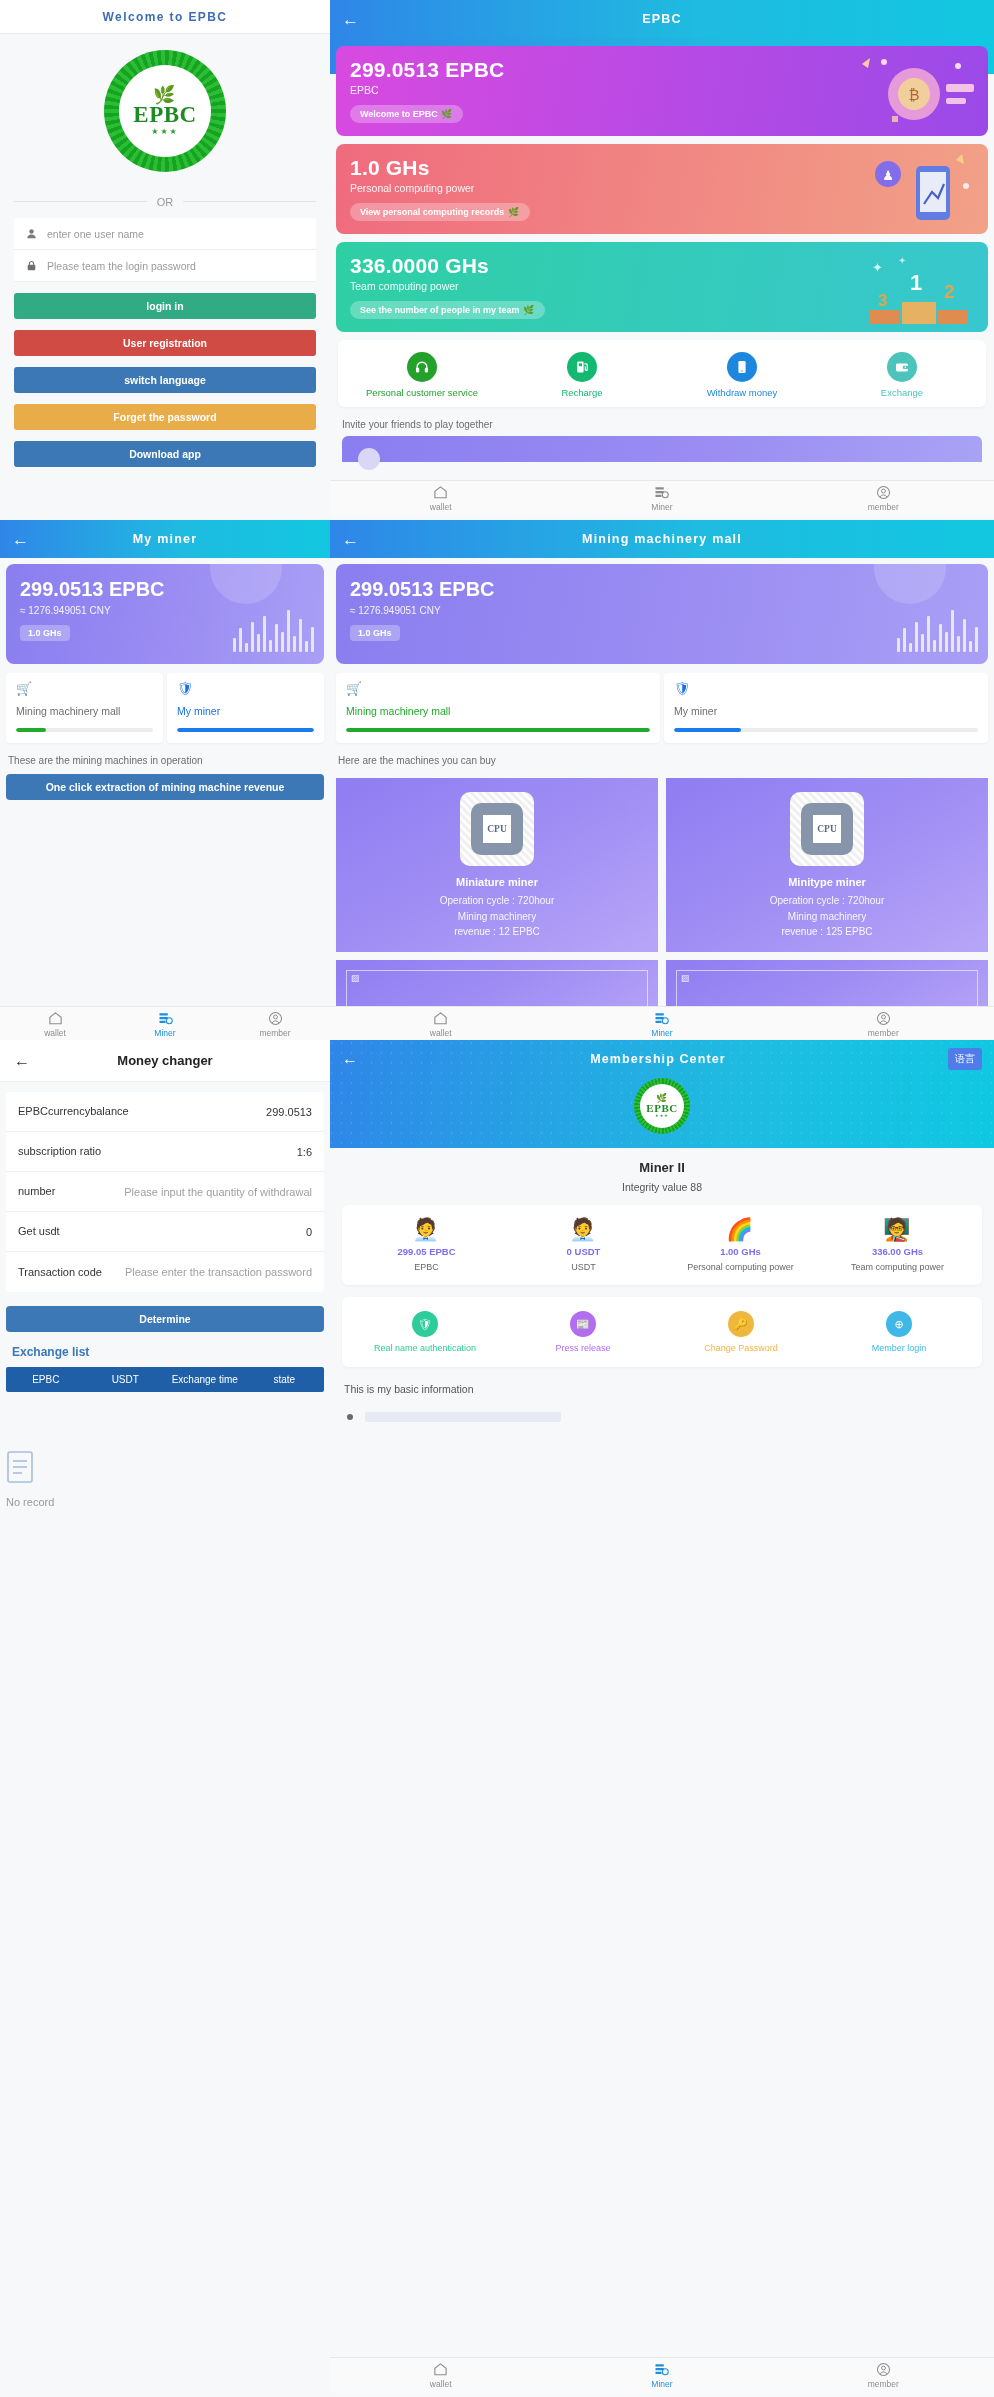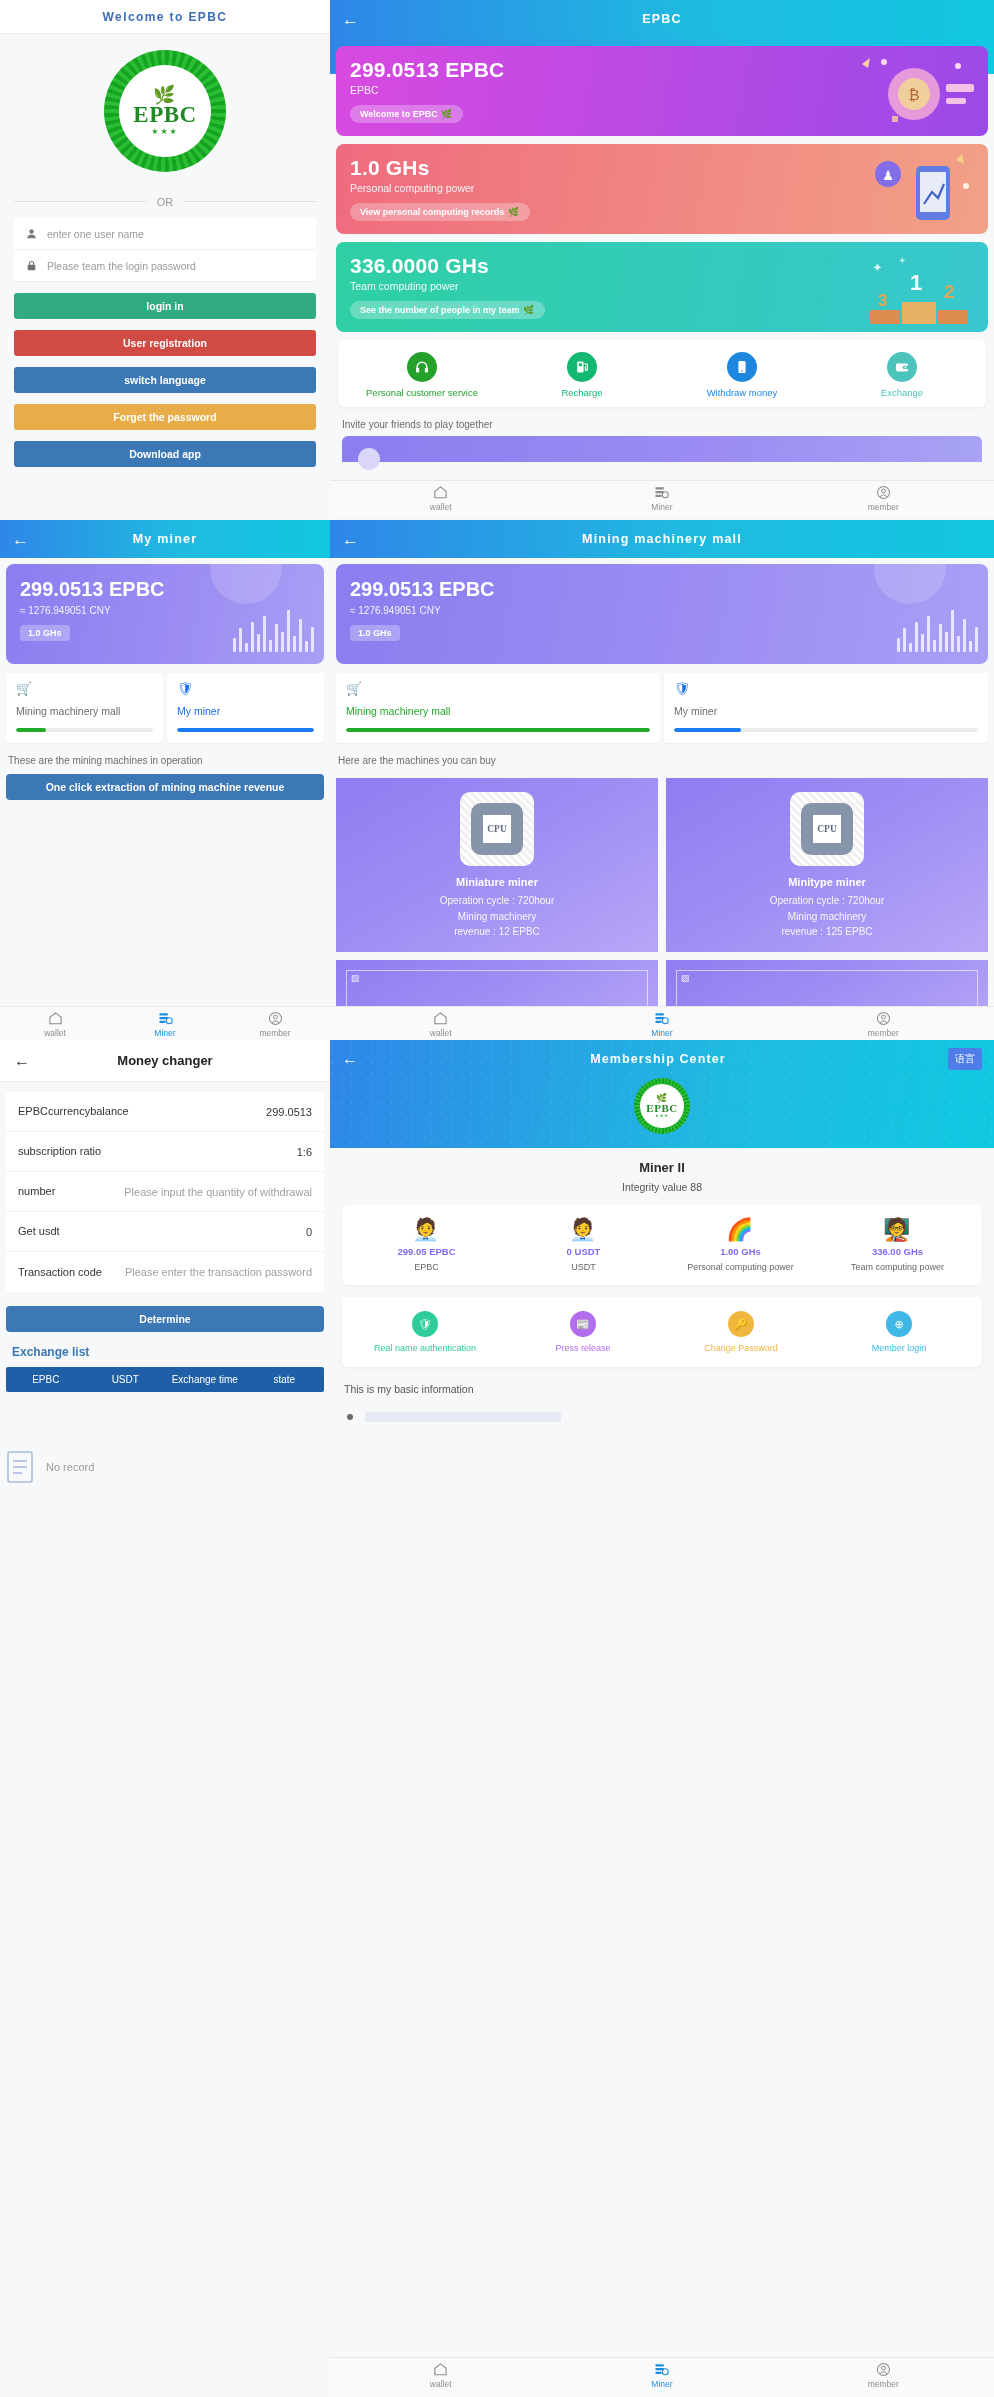--- a/index.html
+++ b/index.html
@@ -220,21 +220,21 @@
   .frow .k { width:84px; font-size:11px; color:#333; line-height:1.35; }
   .frow .v { flex:1; text-align:right; font-size:11px; color:#333; }
   .frow .v.ph { color:#a0a0a0; }
 
   .exlist { font-size:12px; font-weight:700; color:#3b78b5; padding:13px 6px 8px;}
   .extable-head {
     display:flex; background:#1f5fa8; color:#fff; border-radius:2px;
   }
   .extable-head div { flex:1; text-align:center; font-size:10px; padding:7px 0; }
   .norecord {
-    display:flex; flex-direction:row; align-items:center; gap:12px;
+    display:flex; flex-direction:column; align-items:flex-start; gap:12px;
     padding:58px 0 0; color:#9a9a9a;
   }
   .norecord .t { font-size:11px; }
 
   
   .mem-hero {
     background:
       radial-gradient(circle at 16% 30%, rgba(255,255,255,.14) 0 1px, transparent 1px) 0 0/10px 10px,
       linear-gradient(100deg,#2f86e8 0%, #1fbbe0 60%, #10c8e2 100%);
     padding:8px 0 14px; position:relative; color:#fff;

